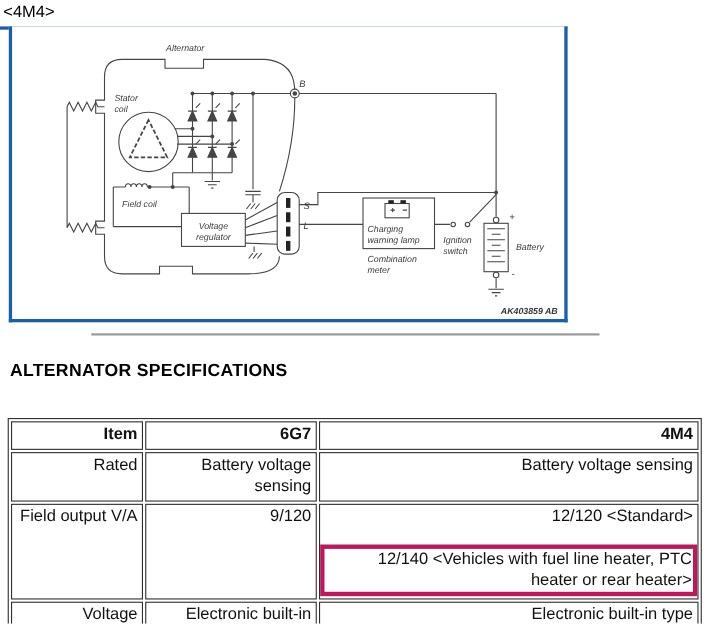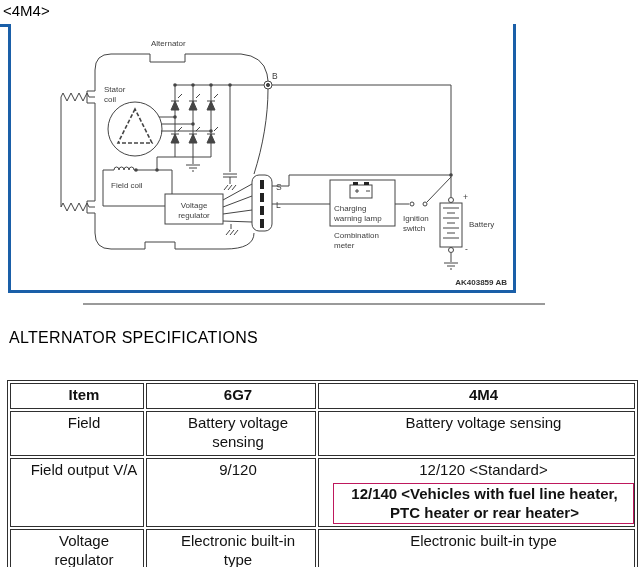--- a/index.html
+++ b/index.html
@@ -7,46 +7,46 @@
     position:relative; width:644px; height:567px; background:#ffffff;
     font-family:"Liberation Sans", sans-serif; color:#111; overflow:hidden;
   }
   .h4m4 {
     position:absolute; left:3px; top:2px;
     font-size:15px; font-weight:normal; color:#000;
   }
   .blue-rule { position:absolute; left:0; top:24px; width:516px; height:3px; background:#1a5fa8; }
   .diagram-box {
     position:absolute; left:8px; top:24px; width:502px; height:266px;
-    border:3px solid #1a5fa8; border-top:none; background:#fff;
+    border:3px solid #1a5fa8; border-top:none; background:#fff;font-style:italic;
   }
   .gray-rule { position:absolute; left:83px; top:303px; width:462px; height:2px; background:#9a9a9a; }
   .spec-heading {
     position:absolute; left:9px; top:329px;
-    font-size:16px; font-weight:normal; color:#000; letter-spacing:0.3px;
+    font-size:16px; font-weight:bold; color:#000; letter-spacing:0.3px;
   }
   table.spec {
     position:absolute; left:7px; top:380px; width:631px;
     border-collapse:separate; border-spacing:2px;
     border:1px solid #2f2f2f; background:#fff;
     table-layout:fixed; font-size:15px; line-height:1.27; color:#111;
   }
   table.spec th, table.spec td {
-    border:1px solid #2f2f2f; padding:1px 4px 2px 18px;
-    text-align:center; vertical-align:top; font-weight:normal;
+    border:1px solid #2f2f2f; padding:1px 4px 2px 4px;
+    text-align:right; vertical-align:top; font-weight:normal;
     overflow:hidden;
   }
   table.spec th { font-weight:bold; height:21px; }
   .col1 { width:110px; } .col2 { width:146px; }
   .row-type td { height:40px; }
   .row-rated td { height:58px; }
   .row-reg td { height:40px; }
   .hl {
-    border:1px solid #be185d;
-    margin:4px -4px 0 -4px; padding:0 1px 1px 3px;font-weight:bold;
+    border:4px solid #be185d;
+    margin:16px -4px 0 -4px; padding:0 1px 1px 3px;
   }
   svg text { font-family:"Liberation Sans", sans-serif; font-size:8px; fill:#3d3d3d; }
   svg .fig { font-size:8px; font-weight:bold; fill:#333; }
   svg .term { font-size:8.5px; }
 </style>
 </head>
 <body>
 
 <div id="page">
 
@@ -168,21 +168,21 @@
   <div class="spec-heading">ALTERNATOR SPECIFICATIONS</div>
 
   <table class="spec">
     <tbody>
         <tr>
       <th class="col1">Item</th>
       <th class="col2">6G7</th>
       <th>4M4</th>
     </tr>
     <tr class="row-type">
-      <td>Field</td>
+      <td>Rated</td>
       <td>Battery voltage sensing</td>
       <td>Battery voltage sensing</td>
     </tr>
     <tr class="row-rated">
       <td>Field output V/A</td>
       <td>9/120</td>
       <td>
         <div>12/120 &lt;Standard&gt;</div>
         <div class="hl"><span>12/140 &lt;Vehicles with fuel line heater, PTC heater or rear heater&gt;</span></div>
       </td>

